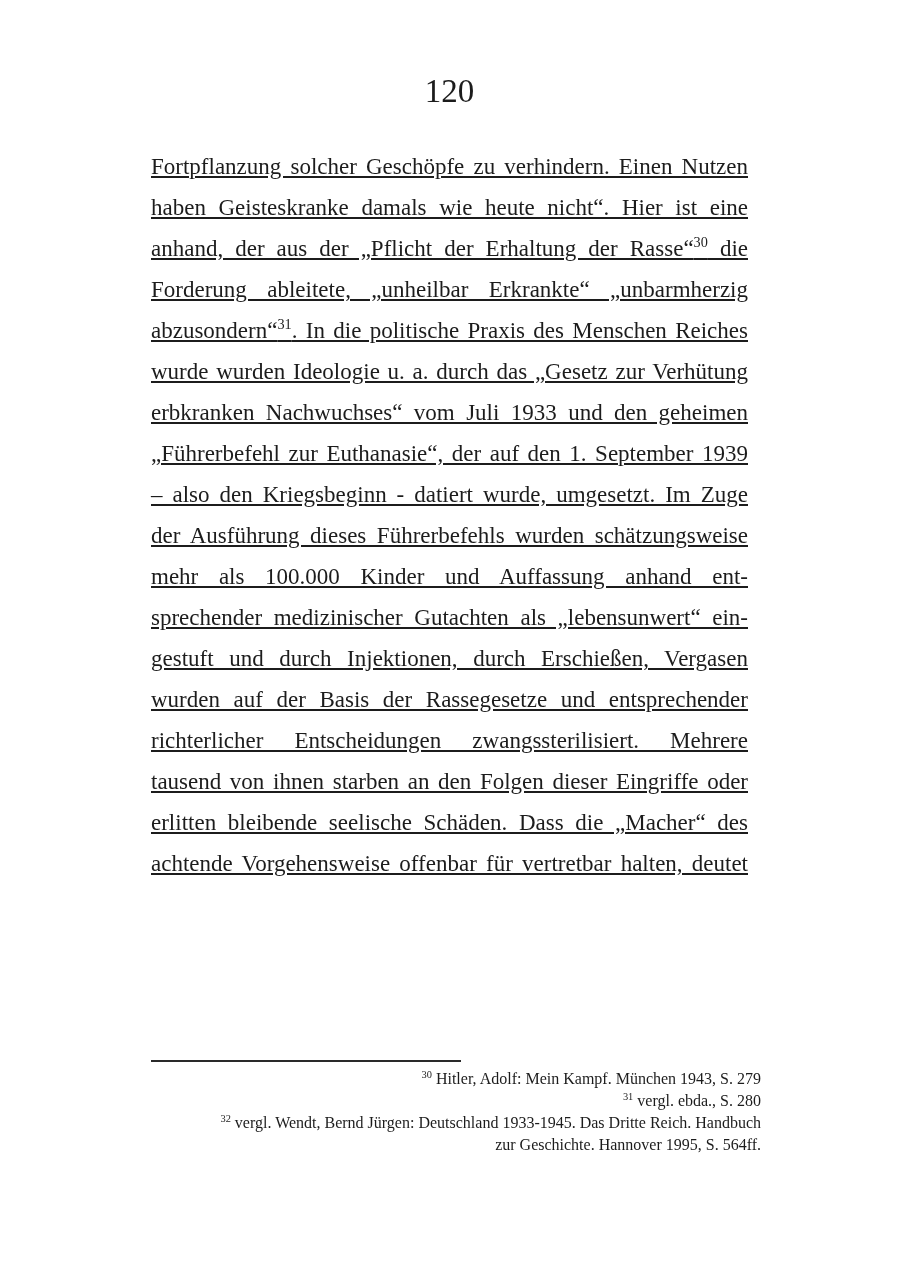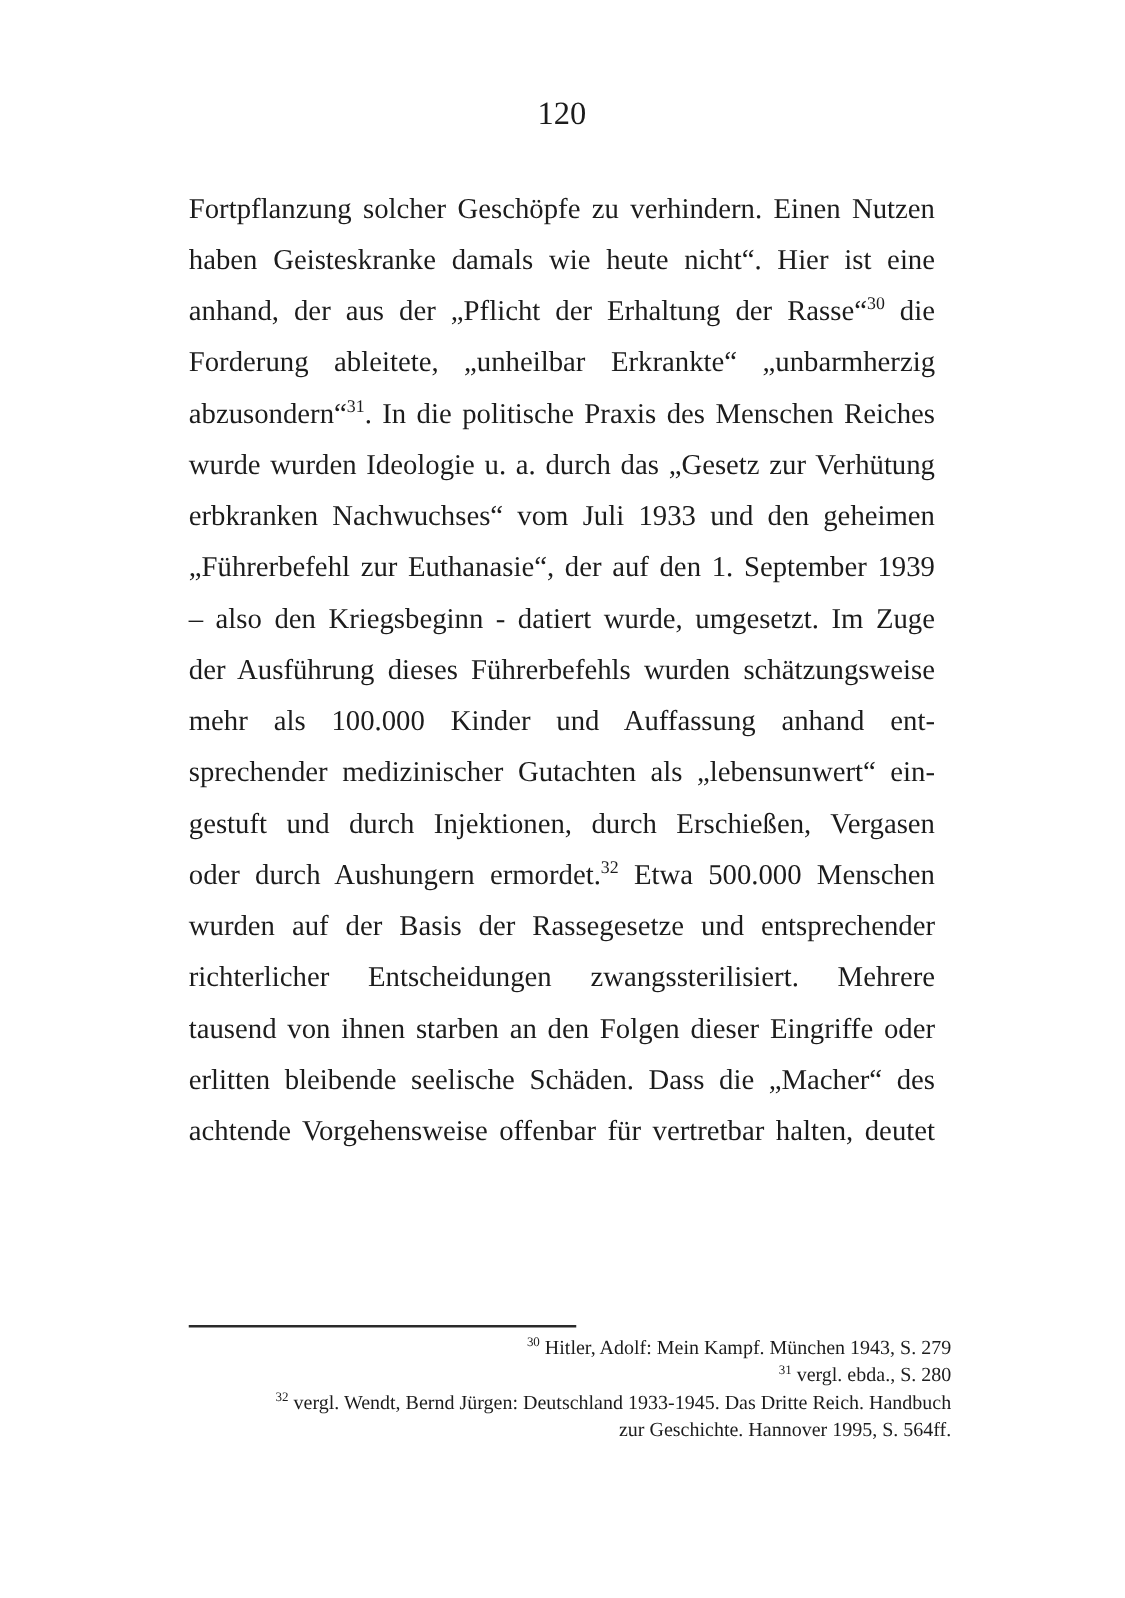--- a/index.html
+++ b/index.html
@@ -15,35 +15,36 @@
     color: #1c1c1c;
     font-family: "Liberation Serif", "DejaVu Serif", serif;
     overflow: hidden;
   }
   .page-number {
     position: absolute;
     top: 76px;
     left: 151px;
     width: 597px;
     text-align: center;
-    font-size: 26px;
+    font-size: 33px;
     line-height: 30px;
   }
   .body-text {
     position: absolute;
     top: 146px;
     left: 151px;
     width: 597px;
     font-size: 23px;
     line-height: 41px;
   }
   .tline {
     text-align: justify;
     text-align-last: justify;
     white-space: normal;
+    text-decoration: underline;
   }
   .tline sup {
     font-size: 0.62em;
     line-height: 0;
     vertical-align: super;
   }
   .footnote-rule {
     position: absolute;
     top: 1060px;
     left: 151px;
@@ -85,21 +86,20 @@
       <div class="tline"><span>Forderung ableitete, „unheilbar Erkrankte“ „unbarmherzig</span></div>
       <div class="tline"><span>abzusondern“</span><sup>31</sup><span>. In die politische Praxis des Menschen Reiches</span></div>
       <div class="tline"><span>wurde wurden Ideologie u. a. durch das „Gesetz zur Verhütung</span></div>
       <div class="tline"><span>erbkranken Nachwuchses“ vom Juli 1933 und den geheimen</span></div>
       <div class="tline"><span>„Führerbefehl zur Euthanasie“, der auf den 1. September 1939</span></div>
       <div class="tline"><span>– also den Kriegsbeginn - datiert wurde, umgesetzt. Im Zuge</span></div>
       <div class="tline"><span>der Ausführung dieses Führerbefehls wurden schätzungsweise</span></div>
       <div class="tline"><span>mehr als 100.000 Kinder und Auffassung anhand ent-</span></div>
       <div class="tline"><span>sprechender medizinischer Gutachten als „lebensunwert“ ein-</span></div>
       <div class="tline"><span>gestuft und durch Injektionen, durch Erschießen, Vergasen</span></div>
-      <div class="tline"><span>oder durch Aushungern ermordet.</span><sup>32</sup><span> Etwa 500.000 Menschen</span></div>
       <div class="tline"><span>wurden auf der Basis der Rassegesetze und entsprechender</span></div>
       <div class="tline"><span>richterlicher Entscheidungen zwangssterilisiert. Mehrere</span></div>
       <div class="tline"><span>tausend von ihnen starben an den Folgen dieser Eingriffe oder</span></div>
       <div class="tline"><span>erlitten bleibende seelische Schäden. Dass die „Macher“ des</span></div>
       <div class="tline"><span>achtende Vorgehensweise offenbar für vertretbar halten, deutet</span></div>
     </div>
 
   <hr class="footnote-rule">
 
   <div class="footnotes">

